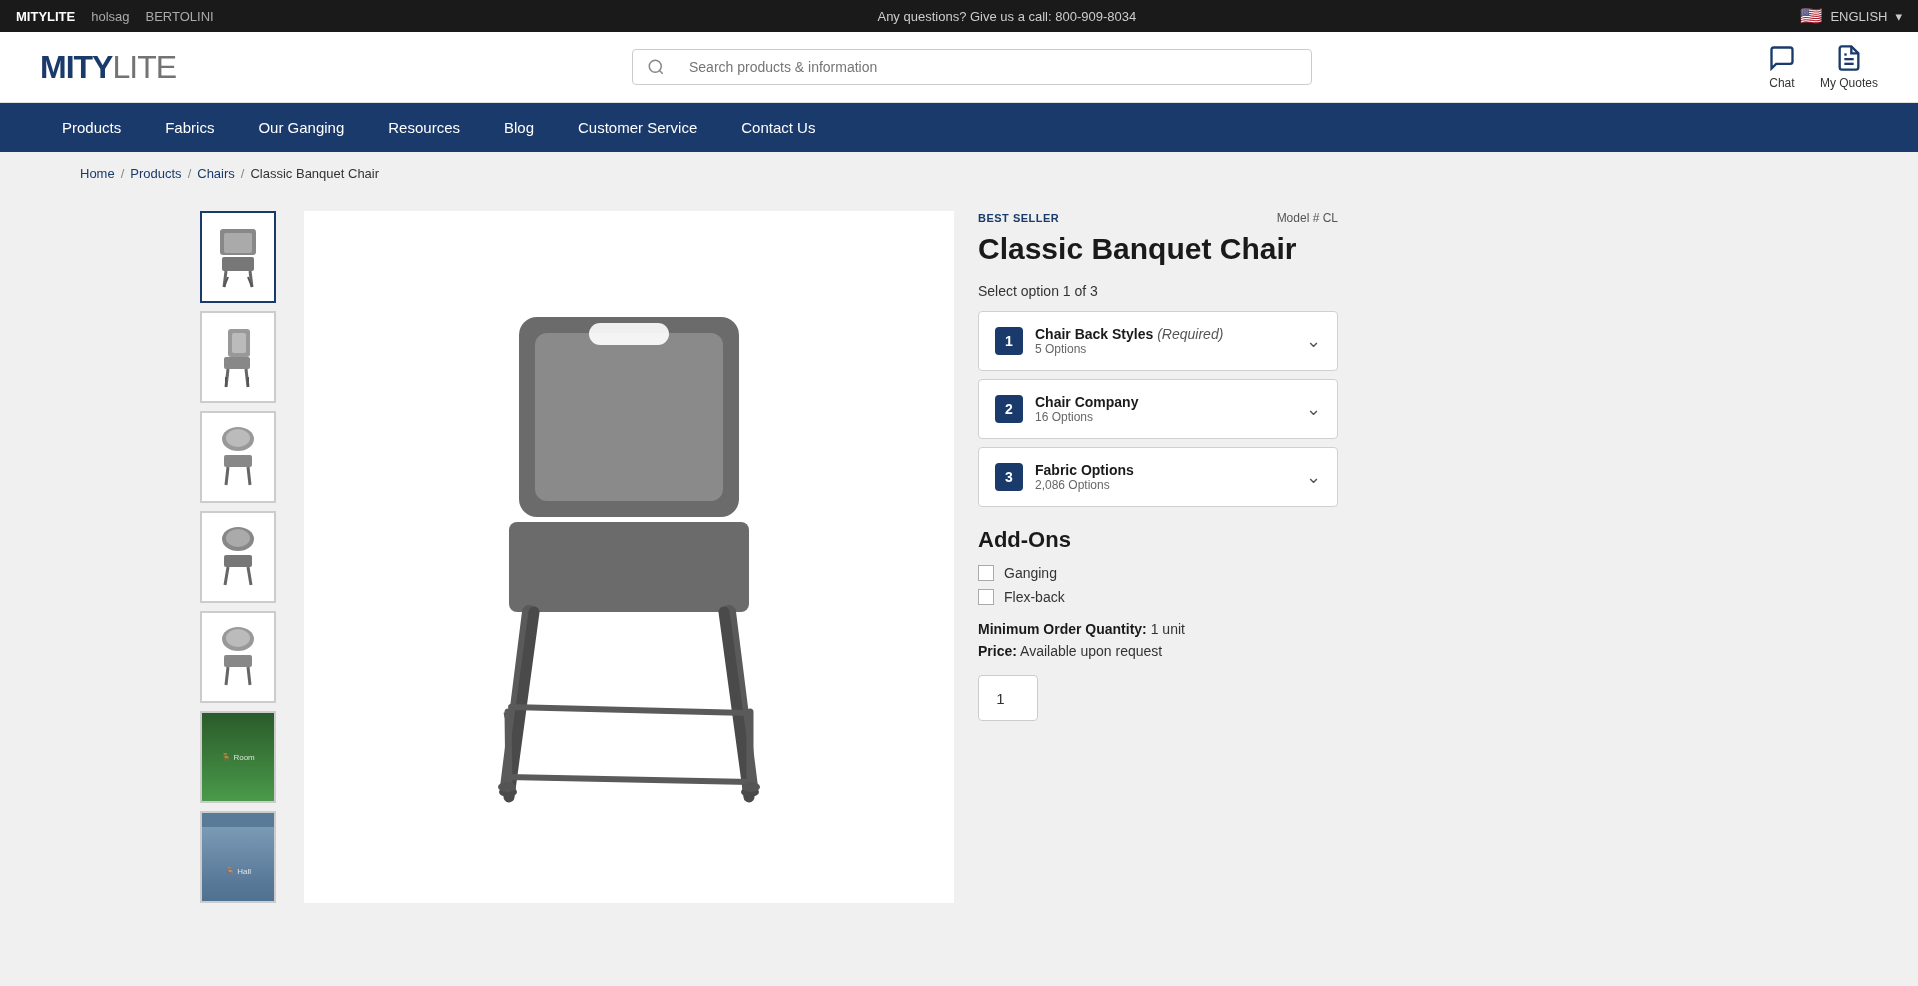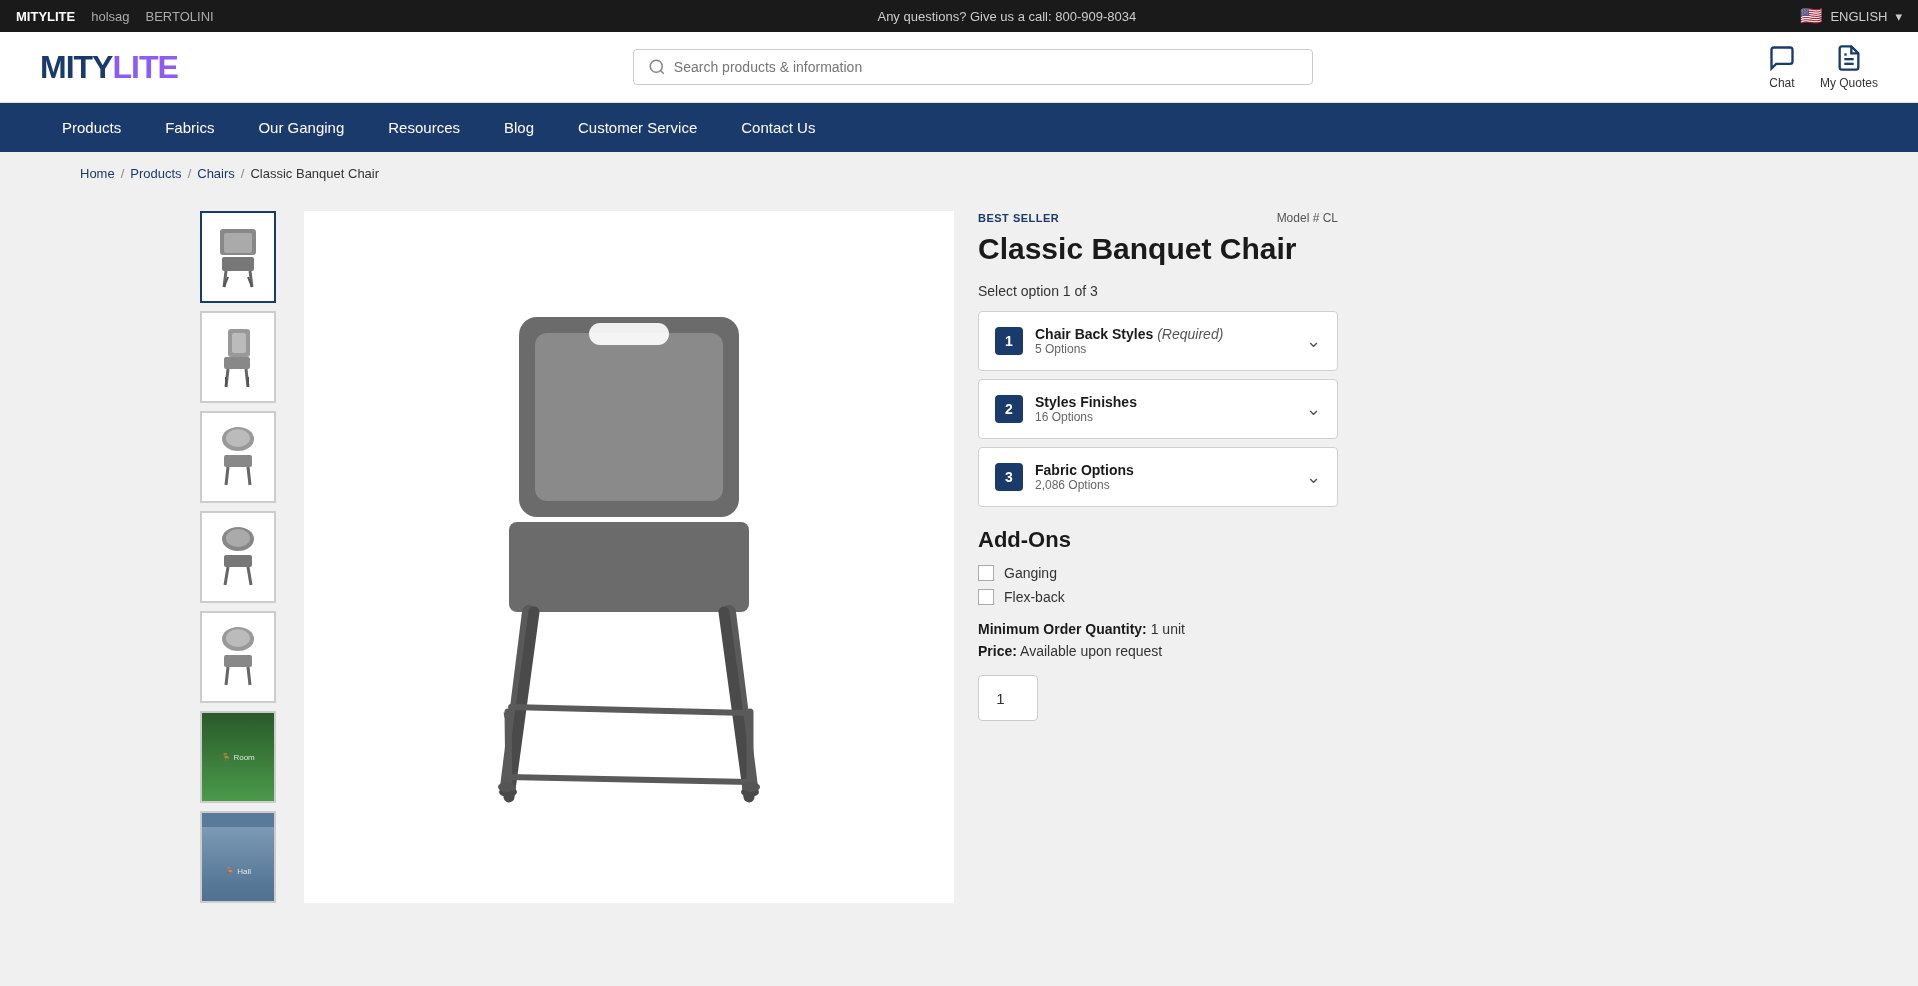--- a/index.html
+++ b/index.html
@@ -35,21 +35,21 @@
     .logo span { color: #1a2f5e; }
     .search-bar {
       flex: 1;
       max-width: 680px;
       margin: 0 40px;
       display: flex;
       align-items: center;
       border: 1px solid #ccc;
       border-radius: 4px;
       padding: 8px 14px;
-      gap: 8px;
+      gap: 24px;
     }
     .search-bar input {
       border: none;
       outline: none;
       width: 100%;
       font-size: 14px;
       color: #666;
     }
     .search-icon-svg { color: #888; flex-shrink: 0; }
     .header-actions { display: flex; gap: 24px; align-items: center; }
@@ -275,21 +275,21 @@
   <div class="top-bar-center">Any questions? Give us a call: 800-909-8034</div>
   <div class="top-bar-right">
     <span style="font-size:18px;">🇺🇸</span>
     <span style="color:#ccc;font-size:13px;">ENGLISH</span>
     <span style="color:#ccc;">▾</span>
   </div>
 </div>
 
 <div class="header">
   <div class="logo">
-    <span style="color:#1a3a6b;font-weight:900;">MITY</span><span style="color:#8b5cf6;font-weight:700;">LITE</span>
+    <span style="color:#1a3a6b;font-weight:900;">MITY</span><span style="color:#737373;font-weight:400;">LITE</span>
   </div>
   <div class="search-bar">
     <svg class="search-icon-svg" width="18" height="18" viewBox="0 0 24 24" fill="none" stroke="#888" stroke-width="2">
         <circle cx="11" cy="11" r="8"></circle>
         <line x1="21" y1="21" x2="16.65" y2="16.65"></line>
       </svg>
     <input type="text" placeholder="Search products &amp; information" style="">
   </div>
   <div class="header-actions">
     <div class="header-action">
@@ -459,21 +459,21 @@
           <div class="option-sub">5 Options</div>
         </div>
       </div>
       <span class="chevron-down">⌄</span>
     </div>
 
     <div class="option-row">
       <div class="option-left">
         <div class="option-num">2</div>
         <div class="option-text">
-          <div class="option-name">Styles Finishes</div>
+          <div class="option-name">Chair Company</div>
           <div class="option-sub">16 Options</div>
         </div>
       </div>
       <span class="chevron-down">⌄</span>
     </div>
 
     <div class="option-row">
       <div class="option-left">
         <div class="option-num">3</div>
         <div class="option-text">

